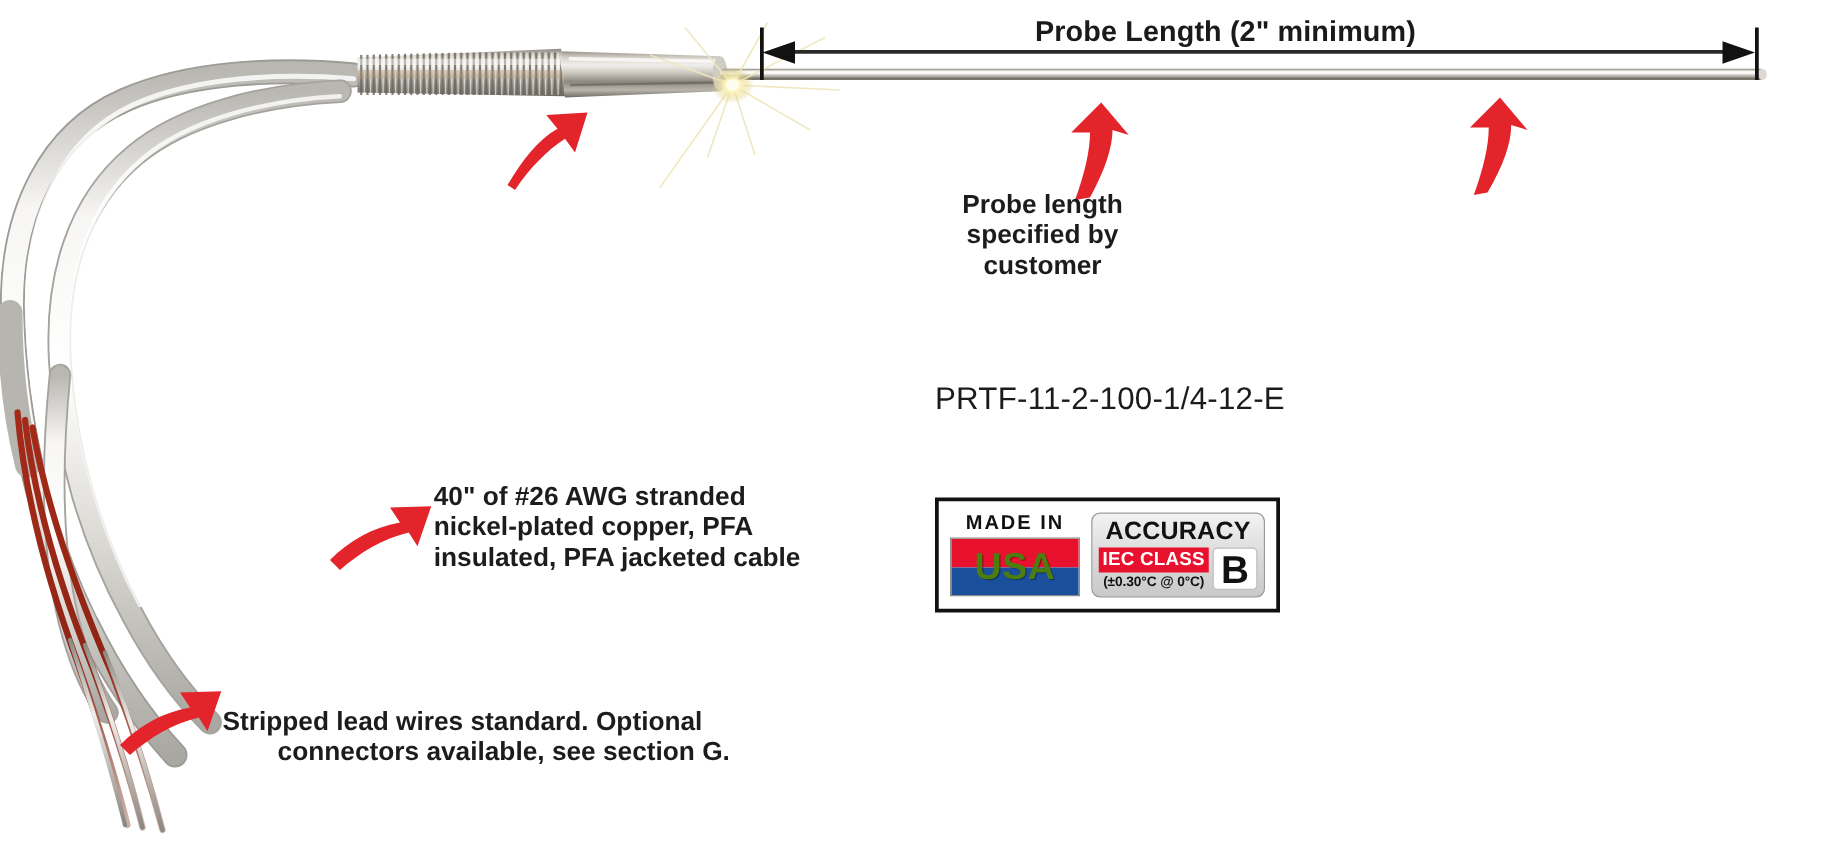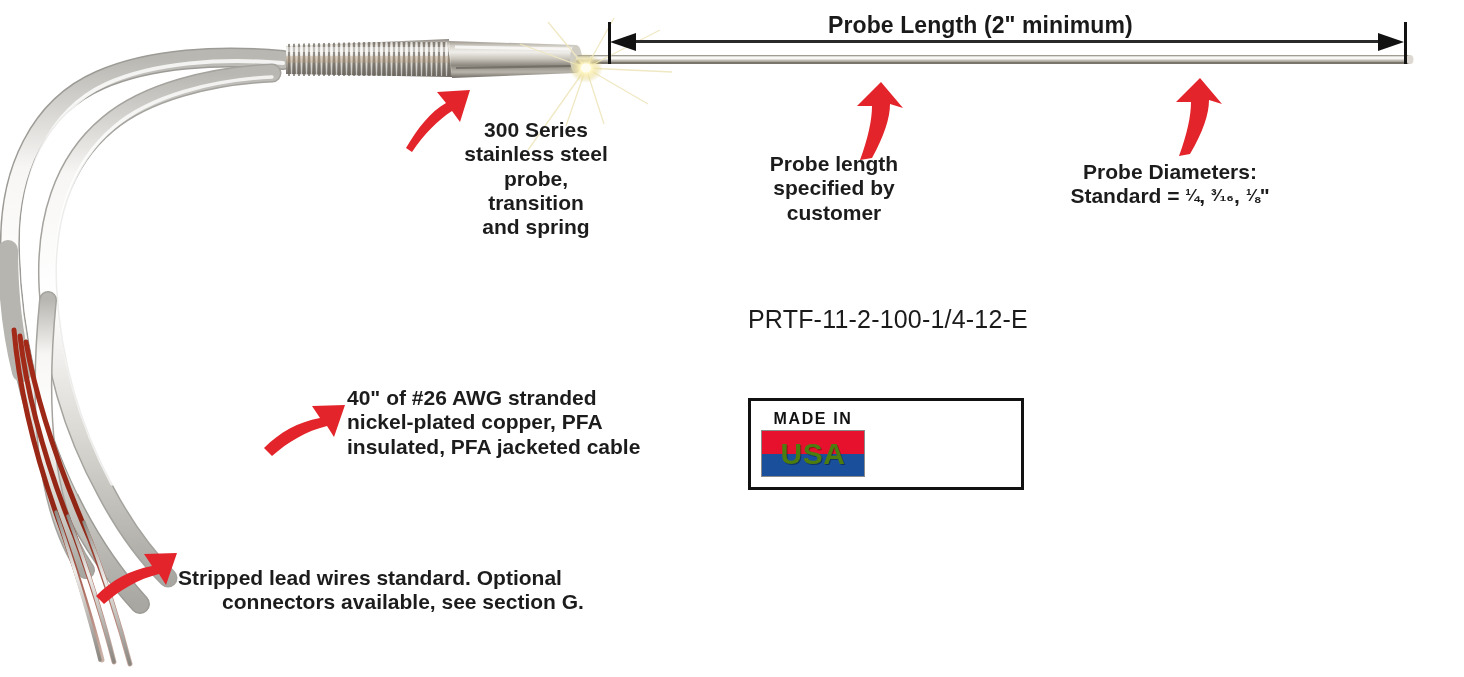--- a/index.html
+++ b/index.html
@@ -322,39 +322,27 @@
              C 138,579 120,590 104,604 Z" fill="#e3242b"></path>
   </svg>
 
   <div class="dim-label" style="left:828px;top:12px;">Probe Length (2" minimum)</div>
   <div class="dim-tick" style="left:608px;top:22px;height:42px;"></div>
   <div class="dim-tick" style="left:1404px;top:22px;height:42px;"></div>
   <div class="dim-rule" style="left:630px;top:40px;width:756px;"></div>
   <div class="dim-arrow left" style="left:610px;top:32.5px;"></div>
   <div class="dim-arrow right" style="left:1378px;top:32.5px;"></div>
 
-  <div class="callout c-center" style="left:456px;top:118px;width:160px;font-size:21px;">
-    <div>300 Series</div>
-    <div>stainless steel</div>
-    <div>probe, transition</div>
-    <div>and spring</div>
-  </div>
 
   <div class="callout c-center" style="left:748px;top:152px;width:172px;font-size:21px;">
     <div>Probe length</div>
     <div>specified by</div>
     <div>customer</div>
   </div>
 
-  <div class="callout c-center" style="left:1050px;top:160px;width:240px;font-size:21px;">
-    <div>Probe Diameters:</div>
-    <div>
-      <span>Standard = </span><span class="fr">¼</span><span>, </span><span class="fr">³⁄₁₆</span><span>, </span><span class="fr">⅛</span><span>"</span>
-    </div>
-  </div>
 
   <div class="callout c-left" style="left:347px;top:386px;width:360px;font-size:21px;">
     <div>40" of #26 AWG stranded</div>
     <div>nickel-plated copper, PFA</div>
     <div>insulated, PFA jacketed cable</div>
   </div>
 
   <div class="callout c-center" style="left:178px;top:566px;width:450px;font-size:21px;">
     <div style="text-align:left;">Stripped lead wires standard. Optional</div>
     <div>connectors available, see section G.</div>
@@ -366,15 +354,25 @@
 
     <div class="usa-blk">
       <div class="made-in">MADE IN</div>
       <div class="flag">
         <div class="top" id="flagTop" style="background: rgb(232, 17, 45);"></div>
         <div class="bot" id="flagBot" style="background: rgb(26, 79, 156);"></div>
         <div class="usa-word">USA</div>
       </div>
     </div>
 
+    <div class="acc-blk">
+      <div class="acc-title">ACCURACY</div>
+      <div class="acc-row">
+        <div class="acc-left">
+          <div class="iec" id="iecBar" style="background: rgb(232, 17, 45);">IEC CLASS</div>
+          <div class="tol">(±0.30°C @ 0°C)</div>
+        </div>
+        <div class="grade">B</div>
+      </div>
+    </div>
   </div>
 
 </div>
 
 </body></html>

